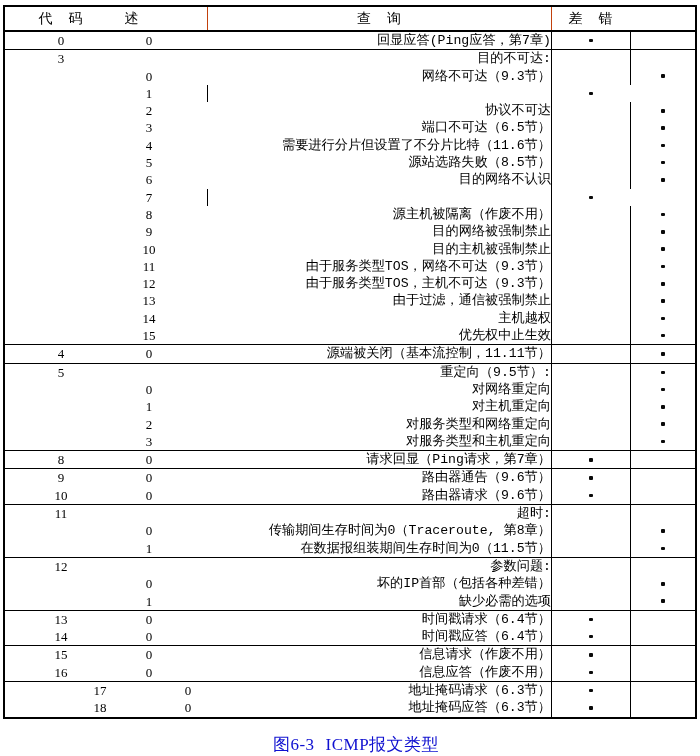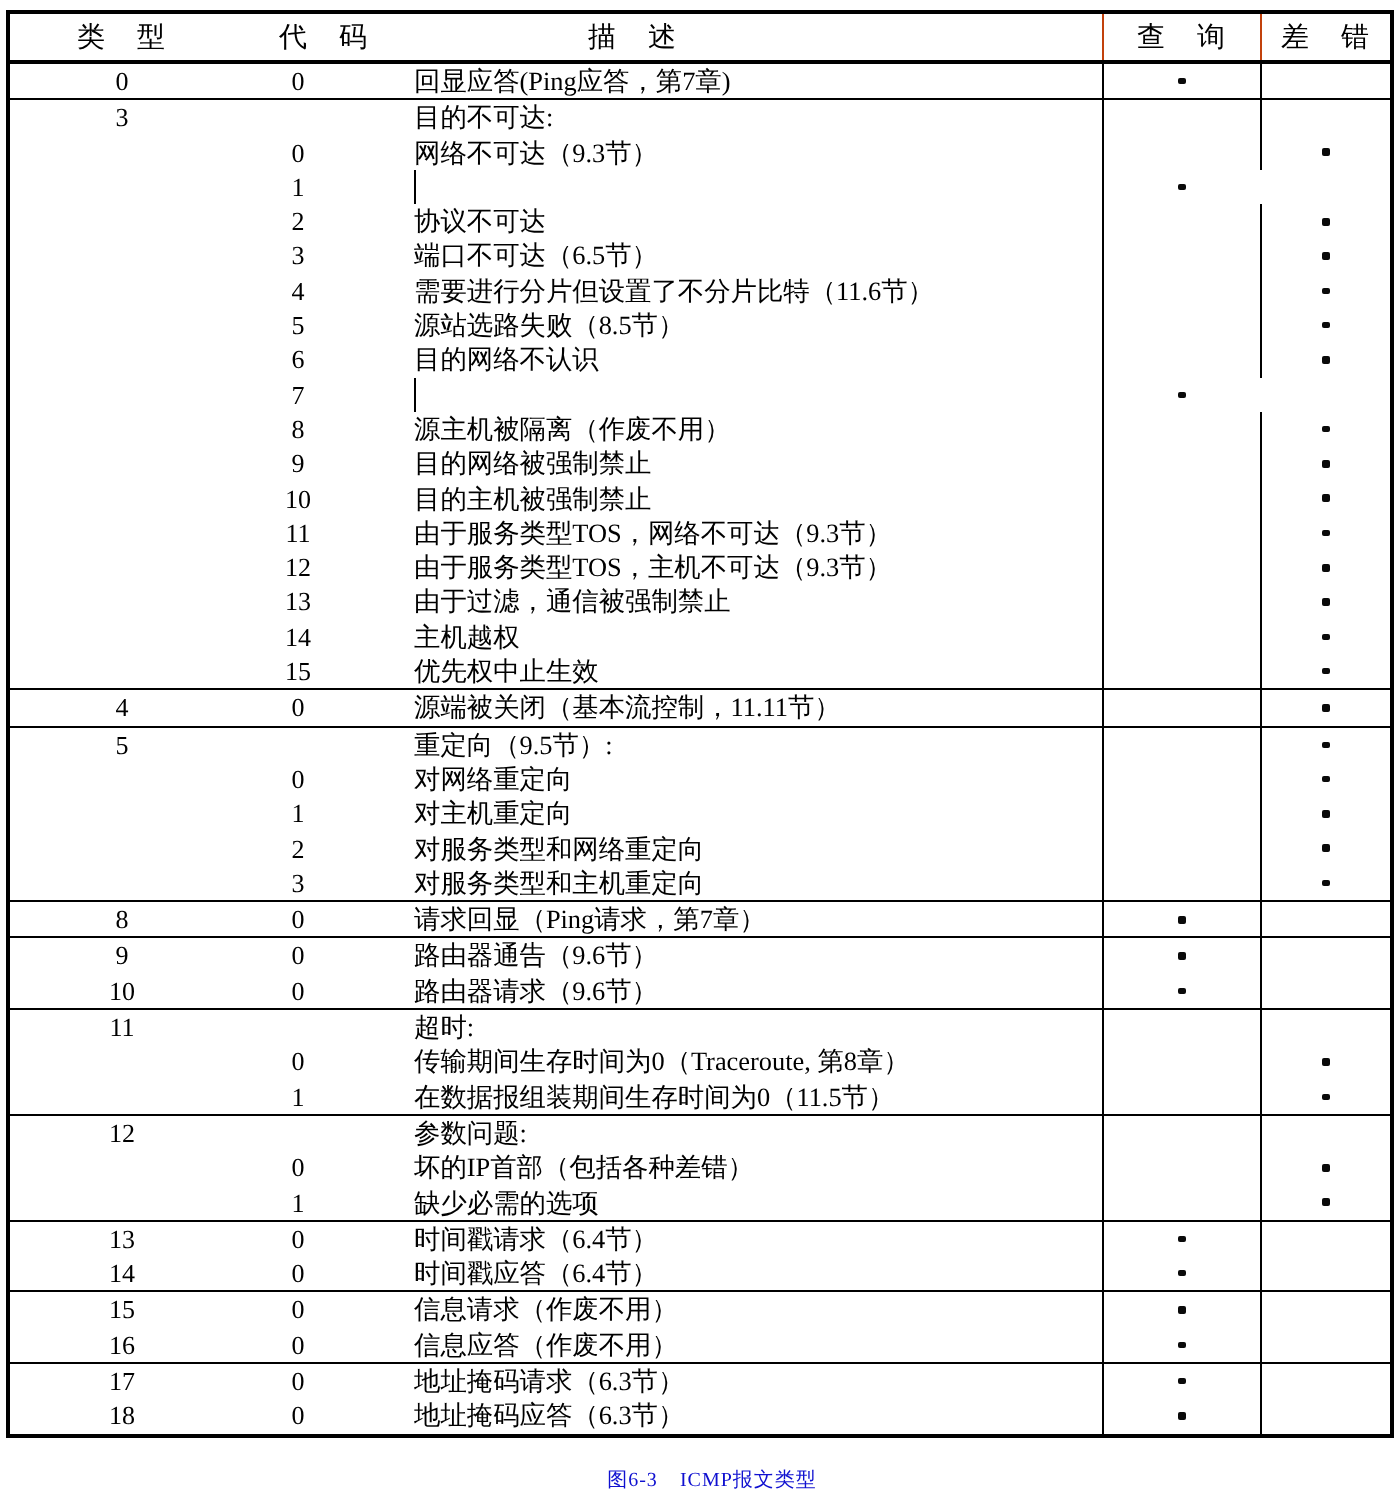--- a/index.html
+++ b/index.html
@@ -26,64 +26,63 @@
     font-size:14px;
   }
   .header-row .cell{
     display:flex;align-items:center;justify-content:center;
     letter-spacing:1px;
   }
   .header-row .cell.h-desc{padding-right:125px;}
   .header-row .cell.h-query,
   .header-row .cell.h-error{border-left:1px solid #c2410c;}
   .group{border-bottom:1px solid #000;}
-  .group:last-child{border-bottom:none;}
+  .group:last-child{border-bottom:none;padding-left:39px;}
   .row{
     display:grid;
     grid-template-columns:112px 64px 26px 1fr 79px 65px;
     height:17.3px;
     font-size:13.2px;
     line-height:17.3px;
   }
   .cell{overflow:hidden;white-space:nowrap;}
   .cell.c-type,.cell.c-code{
     text-align:center;
     font-size:13px;
   }
-  .cell.c-desc{text-align:left;}
+  .cell.c-desc{text-align:right;font-family:Liberation Mono, monospace;}
   .cell.c-query,.cell.c-error{
     border-left:1px solid #000;
     display:flex;align-items:center;justify-content:center;
   }
   .dot{
     width:3.5px;height:3.5px;
     background:#0a0a0a;
     border-radius:1px;
     display:block;
   }
   .caption{
     position:absolute;
     left:0;right:0;
     top:733px;
     text-align:center;
-    font-size:10px;
+    font-size:17px;
     letter-spacing:0.5px;
     padding-left:12px;
   }
   .caption .fig-label{margin-right:11px;}
 </style>
 </head>
 <body>
 
 <div class="page">
 
   <div class="icmp-table">
 
     <div class="header-row">
-      <div class="cell h-type">类　型</div>
       <div class="cell h-code">代　码</div>
       <div class="cell h-desc">描　述</div>
       <div class="cell h-query">查　询</div>
       <div class="cell h-error">差　错</div>
     </div>
 
     <div id="table-body">
         <div class="group">
           <div class="row">
             <div class="cell c-type">0</div>

